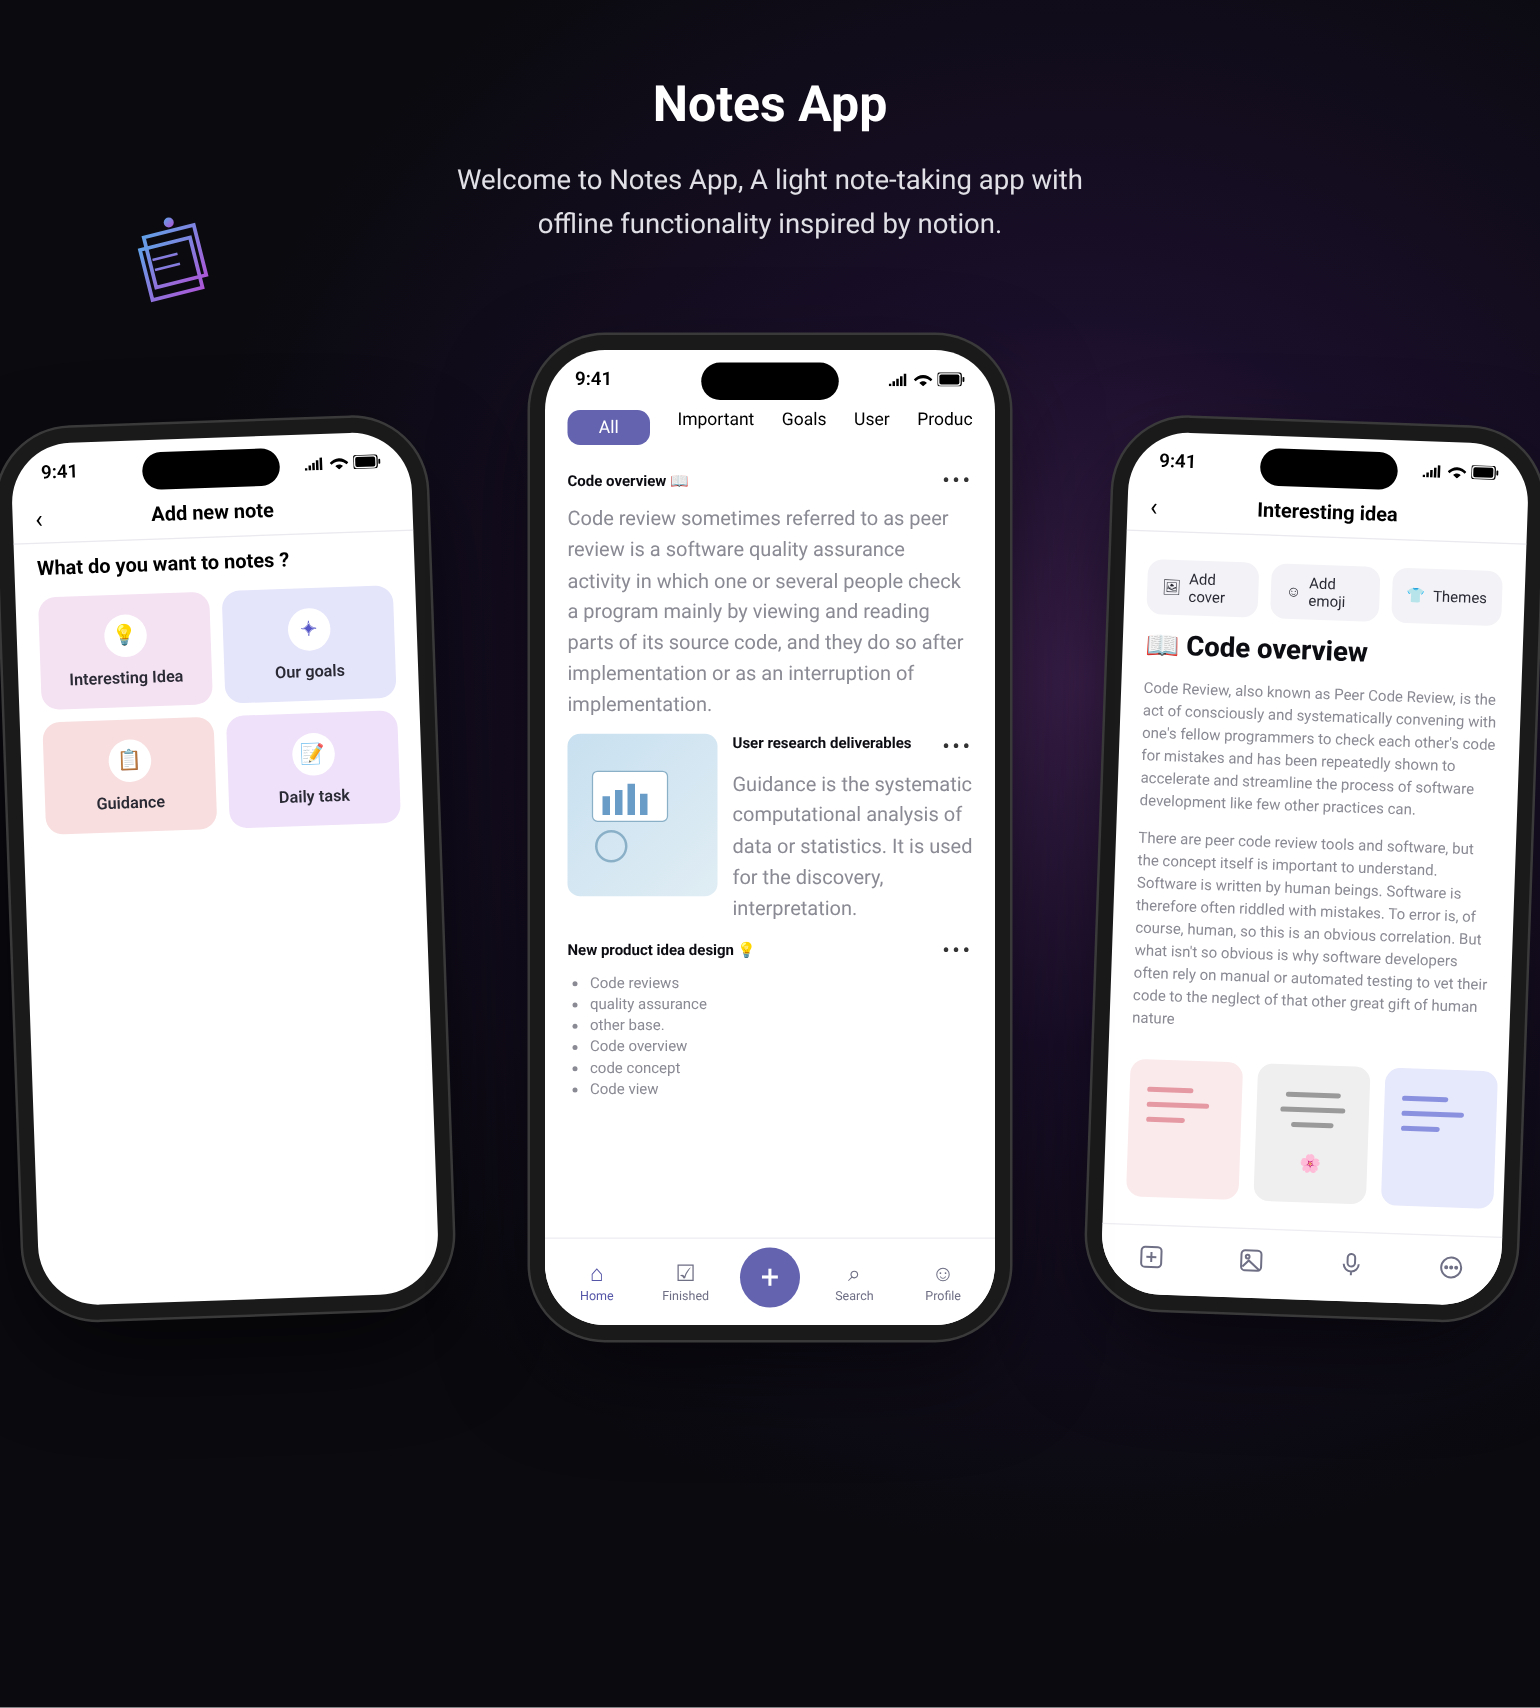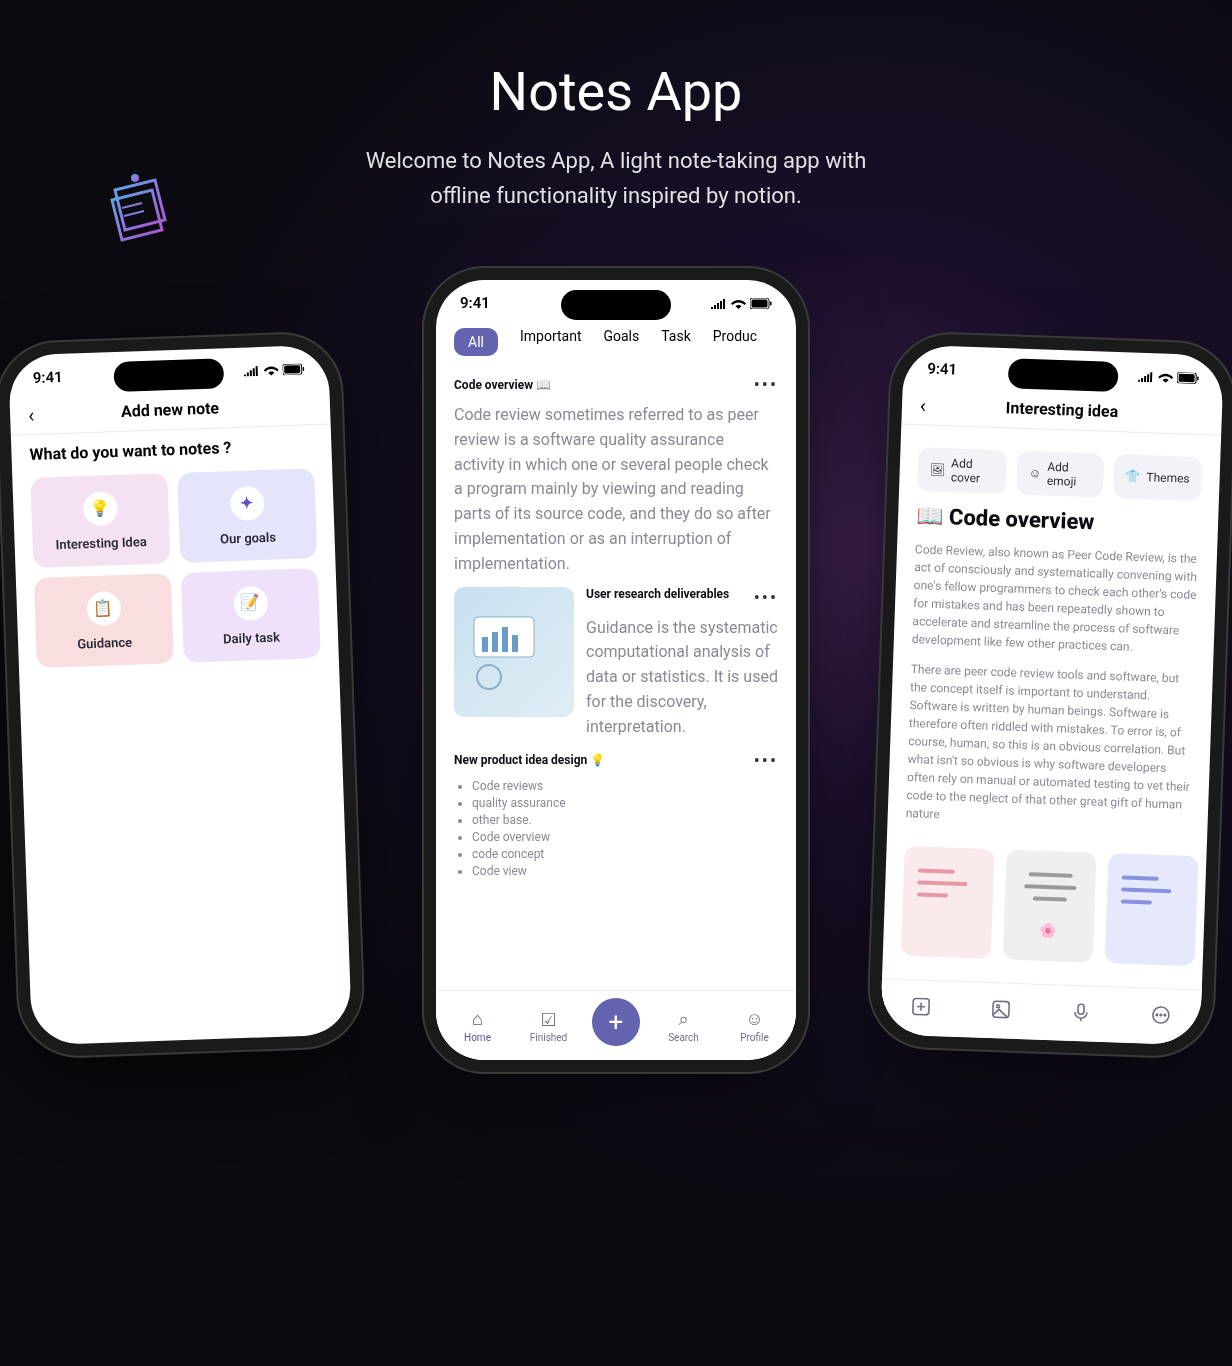--- a/index.html
+++ b/index.html
@@ -9,21 +9,21 @@
   background: radial-gradient(ellipse at 70% 40%, #3a1f4a 0%, #1a0f2a 25%, #0a0a0f 60%);
   font-family: -apple-system, BlinkMacSystemFont, "Segoe UI", Roboto, sans-serif;
   position: relative;
   overflow: hidden;
 }
 .hero {
   text-align: center;
   padding-top: 60px;
   color: #fff;
 }
-.hero h1 { font-size: 54px; font-weight: 400; }
+.hero h1 { font-size: 40px; font-weight: 700; }
 .hero p { font-size: 22px; color: #e0e0e6; margin-top: 20px; line-height: 1.6; }
 .logo-icon {
   position: absolute;
   left: 100px;
   top: 170px;
   width: 80px;
   height: 80px;
 }
 
 .phone {
@@ -106,21 +106,21 @@
   gap: 22px;
   padding: 16px 18px 8px;
   overflow: hidden;
   font-size: 14px;
   color: #000;
 }
 .tab { white-space: nowrap; }
 .tab.active {
   background: #6363b0;
   color: #fff;
-  padding: 6px 14px;
+  padding: 6px 25px;
   border-radius: 10px;
 }
 .card {
   margin: 10px 18px;
 }
 .card-head {
   display: flex;
   align-items: center;
   justify-content: space-between;
   margin-bottom: 8px;
@@ -289,21 +289,21 @@
           <rect x="0" y="0" width="19" height="11" rx="2.5" fill="none" stroke="#000"></rect>
           <rect x="1.5" y="1.5" width="16" height="8" rx="1.5" fill="#000"></rect>
           <rect x="20" y="3.5" width="1.5" height="4" rx="0.7" fill="#000"></rect>
         </svg>
     </span>
   </div>
   <div class="tabs">
     <span class="tab active">All</span>
     <span class="tab">Important</span>
     <span class="tab">Goals</span>
-    <span class="tab">Task</span>
+    <span class="tab">User</span>
     <span class="tab">Produc</span>
   </div>
   <div class="card">
     <div class="card-head">
       <span class="card-title">Code overview 📖</span>
       <span class="dots">•••</span>
     </div>
     <div class="card-body">Code review sometimes referred to as peer review is a software quality assurance activity in which one or several people check a program mainly by viewing and reading parts of its source code, and they do so after implementation or as an interruption of implementation.</div>
   </div>
   <div class="card card-flex">

